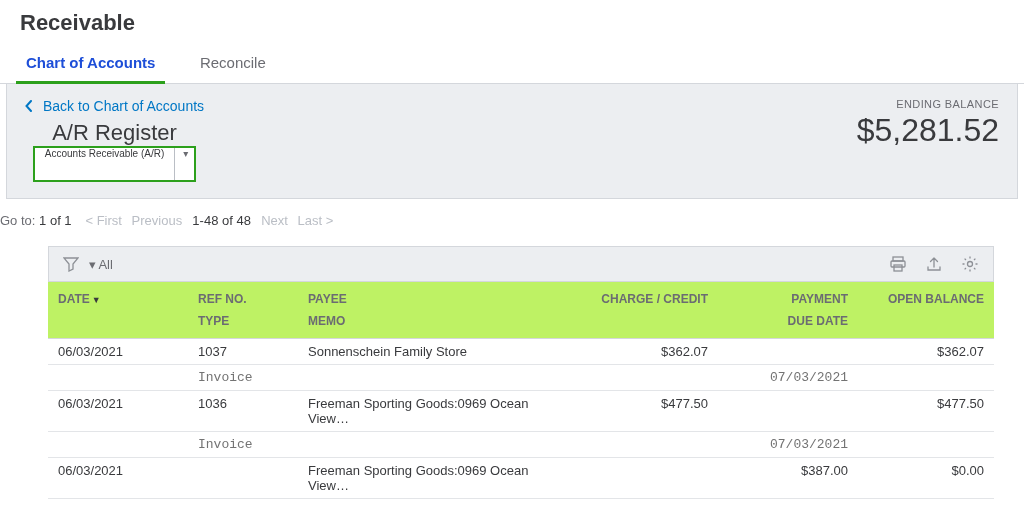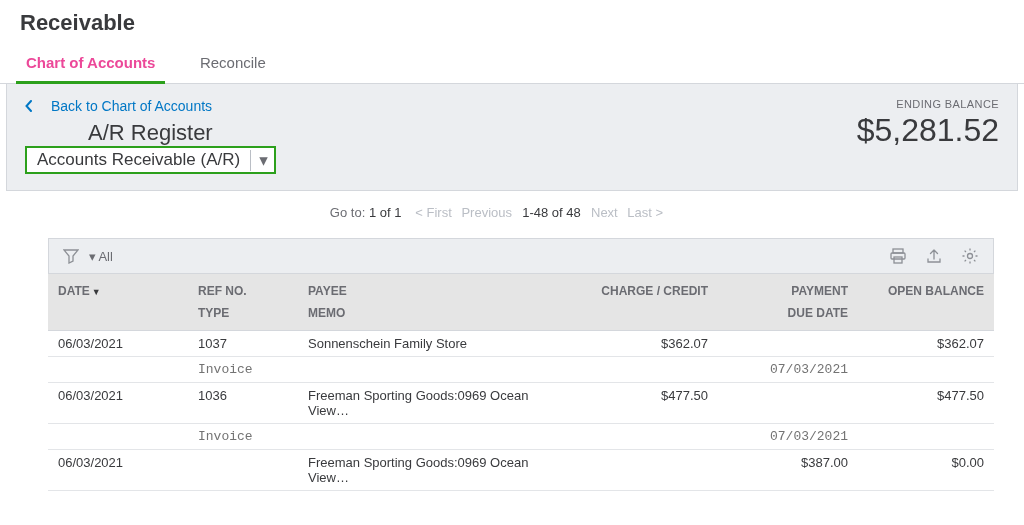--- a/index.html
+++ b/index.html
@@ -1,39 +1,39 @@
 <!DOCTYPE html>
 <html><head>
 <meta charset="utf-8">
 <style>
   * { box-sizing: border-box; margin: 0; padding: 0; }
   body { font-family: -apple-system, BlinkMacSystemFont, "Segoe UI", Helvetica, Arial, sans-serif; color: #393a3d; background: #fff; width: 1024px; }
   .page-title { font-size: 22px; font-weight: 700; padding: 10px 20px 8px; }
   .tabs { border-bottom: 1px solid #d4d7dc; padding: 0 20px; }
   .tab { display: inline-block; padding: 10px 6px 12px; margin-right: 28px; font-size: 15px; color: #6b6c72; cursor: pointer; position: relative; }
-  .tab.active { color: #ec4899; font-weight: 600; }
+  .tab.active { color: #1d4ed8; font-weight: 600; }
   .tab.active::after { content: ""; position: absolute; left: -4px; right: -4px; bottom: -1px; height: 3px; background: #2ca01c; }
   .panel { background: #eceef1; border: 1px solid #d4d7dc; border-top: none; margin: 0 6px; padding: 14px 18px 16px; }
   .panel-top { display: flex; justify-content: space-between; align-items: flex-start; }
-  .back-link { color: #0077c5; font-size: 14px; display: flex; align-items: center; gap: 18px; cursor: pointer; }
+  .back-link { color: #0077c5; font-size: 14px; display: flex; align-items: center; gap: 10px; cursor: pointer; }
   .register-row { display: flex; align-items: center; gap: 0; margin-top: 6px; flex-direction: column; }
   .register-title { font-size: 22px; font-weight: 400; }
-  .account-select { display: flex; align-items: center; border: 2px solid #2ca01c; background: #fff; height: 28px; padding: 0 6px 0 10px; font-size: 17px; cursor: pointer; }
+  .account-select { display: flex; border: 2px solid #2ca01c; background: #fff; height: 36px; padding: 0 6px 0 10px; font-size: 10px; cursor: pointer; }
   .account-select .caret { border-left: 1px solid #babec5; margin-left: 10px; padding-left: 8px; color: #6b6c72; }
   .balance-label { font-size: 11px; color: #6b6c72; text-align: right; letter-spacing: .4px; }
   .balance-value { font-size: 32px; font-weight: 400; text-align: right; margin-top: 2px; }
-  .pager { text-align: center; font-size: 13px; color: #6b6c72; padding: 14px 28px 10px 0; }
+  .pager { text-align: left; font-size: 13px; color: #6b6c72; padding: 14px 28px 10px 0; }
   .pager .bold { color: #393a3d; }
   .pager .dis { color: #babec5; margin: 0 3px; }
   .toolbar { background: #eceef1; margin: 8px 30px 0 48px; display: flex; justify-content: space-between; align-items: center; padding: 8px 14px; border: 1px solid #d4d7dc; border-bottom: none; gap: 36px; }
   .toolbar-left { display: flex; align-items: center; gap: 10px; color: #6b6c72; font-size: 13px; }
   .toolbar-right { display: flex; gap: 18px; color: #8d9096; }
   .icon-btn { cursor: pointer; }
   table { border-collapse: collapse; width: calc(100% - 78px); margin: 0 30px 0 48px; font-size: 13px; }
-  thead th { text-align: left; font-weight: 600; color: #6b6c72; padding: 10px 10px; border-top: 1px solid #d4d7dc; border-bottom: 1px solid #d4d7dc; background: #e5e5e5; font-size: 12px; vertical-align: top; }
+  thead th { text-align: left; font-weight: 600; color: #6b6c72; padding: 10px 10px; border-top: 1px solid #d4d7dc; border-bottom: 1px solid #d4d7dc; background: #bef264; font-size: 12px; vertical-align: top; }
   thead th.right { text-align: right; }
   th .sub { display: block; margin-top: 8px; font-weight: 600; }
   th .sort { font-size: 9px; color: #393a3d; margin-left: 2px; }
   tbody td { padding: 5px 10px; border-bottom: 1px solid #e3e5e8; vertical-align: top; }
   tbody td.right { text-align: right; }
   tbody tr.sub td { color: #737373; font-family: Liberation Mono, monospace; }
   col.c-date { width: 140px; }
   col.c-ref { width: 110px; }
   col.c-payee { width: 280px; }
   col.c-charge { width: 140px; }

